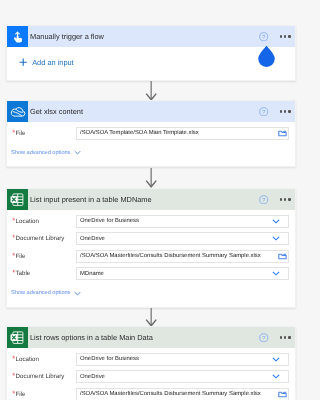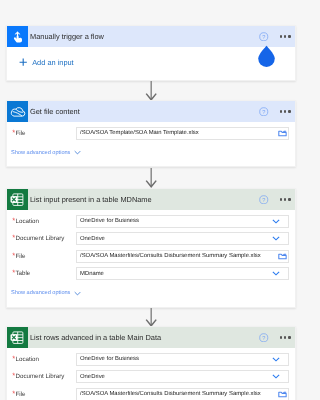--- a/index.html
+++ b/index.html
@@ -101,21 +101,21 @@
 
   <div class="card" style="top:76px;height:67px">
     <div class="card-header hdr-blue">
       <div class="appicon ic-blue">
         <svg width="16" height="13" viewBox="0 0 26 21" fill="none" stroke="#fff" stroke-width="1.5">
             <path d="M6.5 18h13.2a4.3 4.3 0 001.0-8.5 6.2 6.2 0 00-11.3-2.6A4.9 4.9 0 006.5 18z"></path>
             <path d="M4.3 10.6 C9.6 11.6 15.8 14.5 19.6 18.0"></path>
             <path d="M9.2 6.4 C12.2 9.9 16.8 12.4 21.6 11.6"></path>
           </svg>
       </div>
-      <div class="hdr-title">Get file content</div>
+      <div class="hdr-title">Get xlsx content</div>
       <div class="hdr-icons">
         <svg class="qmark" viewBox="0 0 16 16">
             <circle cx="8" cy="8" r="6.8" fill="none" stroke="#7aa5f4" stroke-width="1.25"></circle>
             <text x="8.1" y="11.5" font-size="9.6" fill="#7aa5f4" text-anchor="middle" font-family="Liberation Sans">?</text>
           </svg>
         <div class="dots">
             <i></i>
             <i></i>
             <i></i>
           </div>
@@ -224,21 +224,21 @@
       <div class="appicon ic-green">
         <svg width="15" height="15" viewBox="0 0 20 20">
             <g fill="none" stroke="#fff" stroke-width="1.15">
               <rect x="3.8" y="2.5" width="13.4" height="15.4" rx="1.4"></rect>
               <path d="M3.8 6.4h13.4M3.8 10.2h13.4M3.8 14.0h13.4M10.3 2.5v15.4"></path>
             </g>
             <rect x="0.7" y="5.7" width="9.0" height="8.5" rx="1.1" fill="#fff"></rect>
             <path d="M2.7 7.6 L7.6 12.3 M7.6 7.6 L2.7 12.3" stroke="#147a41" stroke-width="1.5" fill="none"></path>
           </svg>
       </div>
-      <div class="hdr-title">List rows advanced in a table Main Data</div>
+      <div class="hdr-title">List rows options in a table Main Data</div>
       <div class="hdr-icons">
         <svg class="qmark" viewBox="0 0 16 16">
             <circle cx="8" cy="8" r="6.8" fill="none" stroke="#7aa5f4" stroke-width="1.25"></circle>
             <text x="8.1" y="11.5" font-size="9.6" fill="#7aa5f4" text-anchor="middle" font-family="Liberation Sans">?</text>
           </svg>
         <div class="dots">
             <i></i>
             <i></i>
             <i></i>
           </div>

